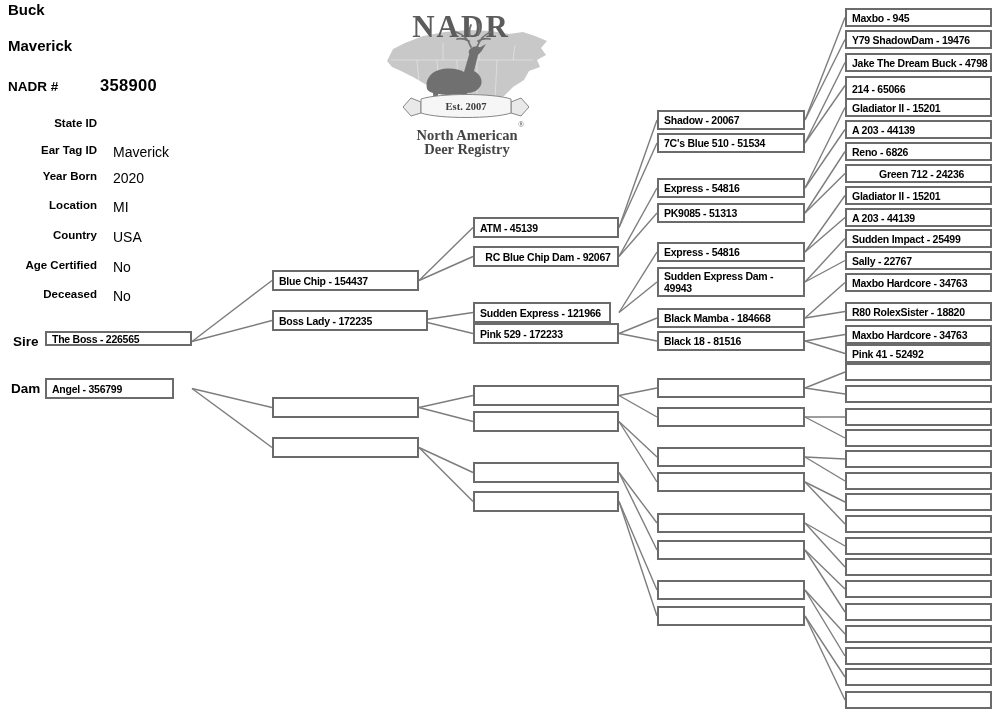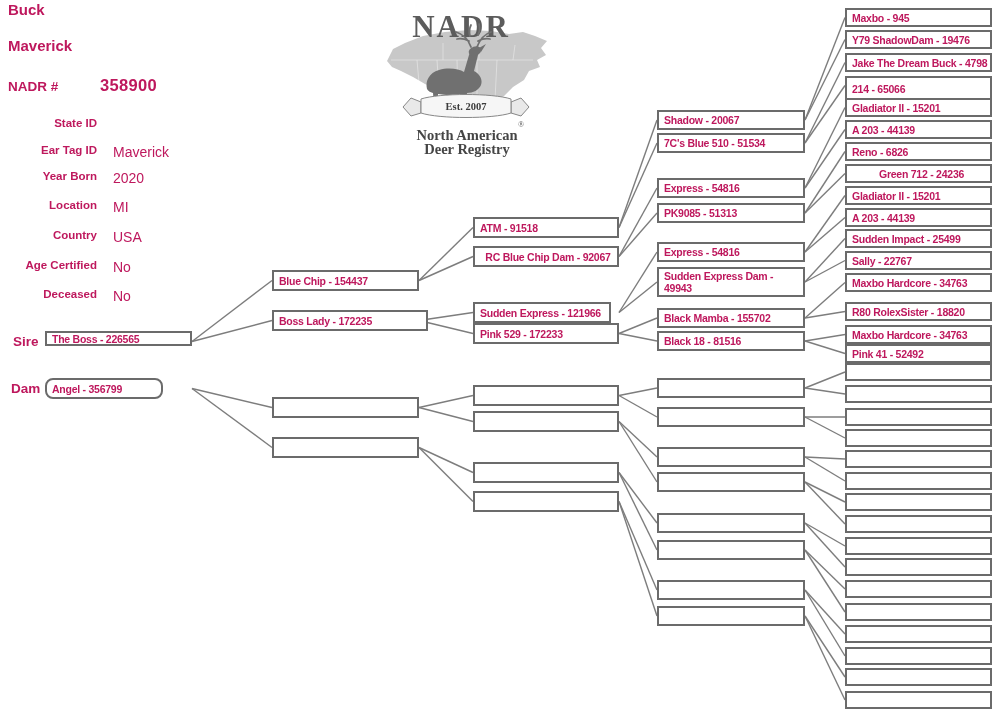--- a/index.html
+++ b/index.html
@@ -1,18 +1,18 @@
 <!DOCTYPE html>
 <html><head>
 <meta charset="utf-8">
 <style>
   html,body{margin:0;padding:0;background:#ffffff;}
   .page{
     position:relative;width:1000px;height:718px;background:#ffffff;overflow:hidden;
-    font-family:"Liberation Sans","DejaVu Sans",sans-serif;color:#be185d;
+    font-family:"Liberation Sans","DejaVu Sans",sans-serif;color:#000000;
   }
   .abs{position:absolute;}
   
   .h-species{left:8px;top:1px;font-size:15px;font-weight:bold;}
   .h-name{left:8px;top:37px;font-size:15px;font-weight:bold;}
   .h-nadr-label{left:8px;top:79px;font-size:13.5px;font-weight:bold;}
   .h-nadr-number{left:78px;top:76px;font-size:16.5px;font-weight:bold;letter-spacing:.3px;margin-left:22px;}
   
   .info-label{position:absolute;left:0;width:97px;text-align:right;font-size:11.5px;font-weight:bold;}
   .info-value{position:absolute;left:113px;font-size:14px;}
@@ -162,37 +162,37 @@
       <line x1="805" y1="550" x2="845" y2="612"></line>
       <line x1="805" y1="590" x2="845" y2="634"></line>
       <line x1="805" y1="590" x2="845" y2="656"></line>
       <line x1="805" y1="616" x2="845" y2="677"></line>
       <line x1="805" y1="616" x2="845" y2="700"></line>
     </svg>
   <div id="tree-nodes">
       <div class="node" style="left: 45px; top: 331px; width: 147px; height: 15px;">
         <span>The Boss - 226565</span>
       </div>
-      <div class="node" style="left: 45px; top: 378px; width: 118px; height: 21px; border-radius: 8px;">
+      <div class="node" style="left: 45px; top: 378px; width: 129px; height: 21px;">
         <span>Angel - 356799</span>
       </div>
       <div class="node" style="left: 272px; top: 270px; width: 147px; height: 21px;">
         <span>Blue Chip - 154437</span>
       </div>
       <div class="node" style="left: 272px; top: 310px; width: 156px; height: 21px;">
         <span>Boss Lady - 172235</span>
       </div>
       <div class="node" style="left: 272px; top: 397px; width: 147px; height: 21px;">
         <span></span>
       </div>
       <div class="node" style="left: 272px; top: 437px; width: 147px; height: 21px;">
         <span></span>
       </div>
       <div class="node" style="left: 473px; top: 217px; width: 146px; height: 21px;">
-        <span>ATM - 91518</span>
+        <span>ATM - 45139</span>
       </div>
       <div class="node" style="left: 473px; top: 246px; width: 146px; height: 21px; justify-content: center;">
         <span>RC Blue Chip Dam - 92067</span>
       </div>
       <div class="node" style="left: 473px; top: 302px; width: 138px; height: 21px;">
         <span>Sudden Express - 121966</span>
       </div>
       <div class="node" style="left: 473px; top: 323px; width: 146px; height: 21px;">
         <span>Pink 529 - 172233</span>
       </div>
@@ -220,21 +220,21 @@
       <div class="node" style="left: 657px; top: 203px; width: 148px; height: 20px;">
         <span>PK9085 - 51313</span>
       </div>
       <div class="node" style="left: 657px; top: 242px; width: 148px; height: 20px;">
         <span>Express - 54816</span>
       </div>
       <div class="node tall" style="left: 657px; top: 267px; width: 148px; height: 30px;">
         <span>Sudden Express Dam - 49943</span>
       </div>
       <div class="node" style="left: 657px; top: 308px; width: 148px; height: 20px;">
-        <span>Black Mamba - 155702</span>
+        <span>Black Mamba - 184668</span>
       </div>
       <div class="node" style="left: 657px; top: 331px; width: 148px; height: 20px;">
         <span>Black 18 - 81516</span>
       </div>
       <div class="node" style="left: 657px; top: 378px; width: 148px; height: 20px;">
         <span></span>
       </div>
       <div class="node" style="left: 657px; top: 407px; width: 148px; height: 20px;">
         <span></span>
       </div>

